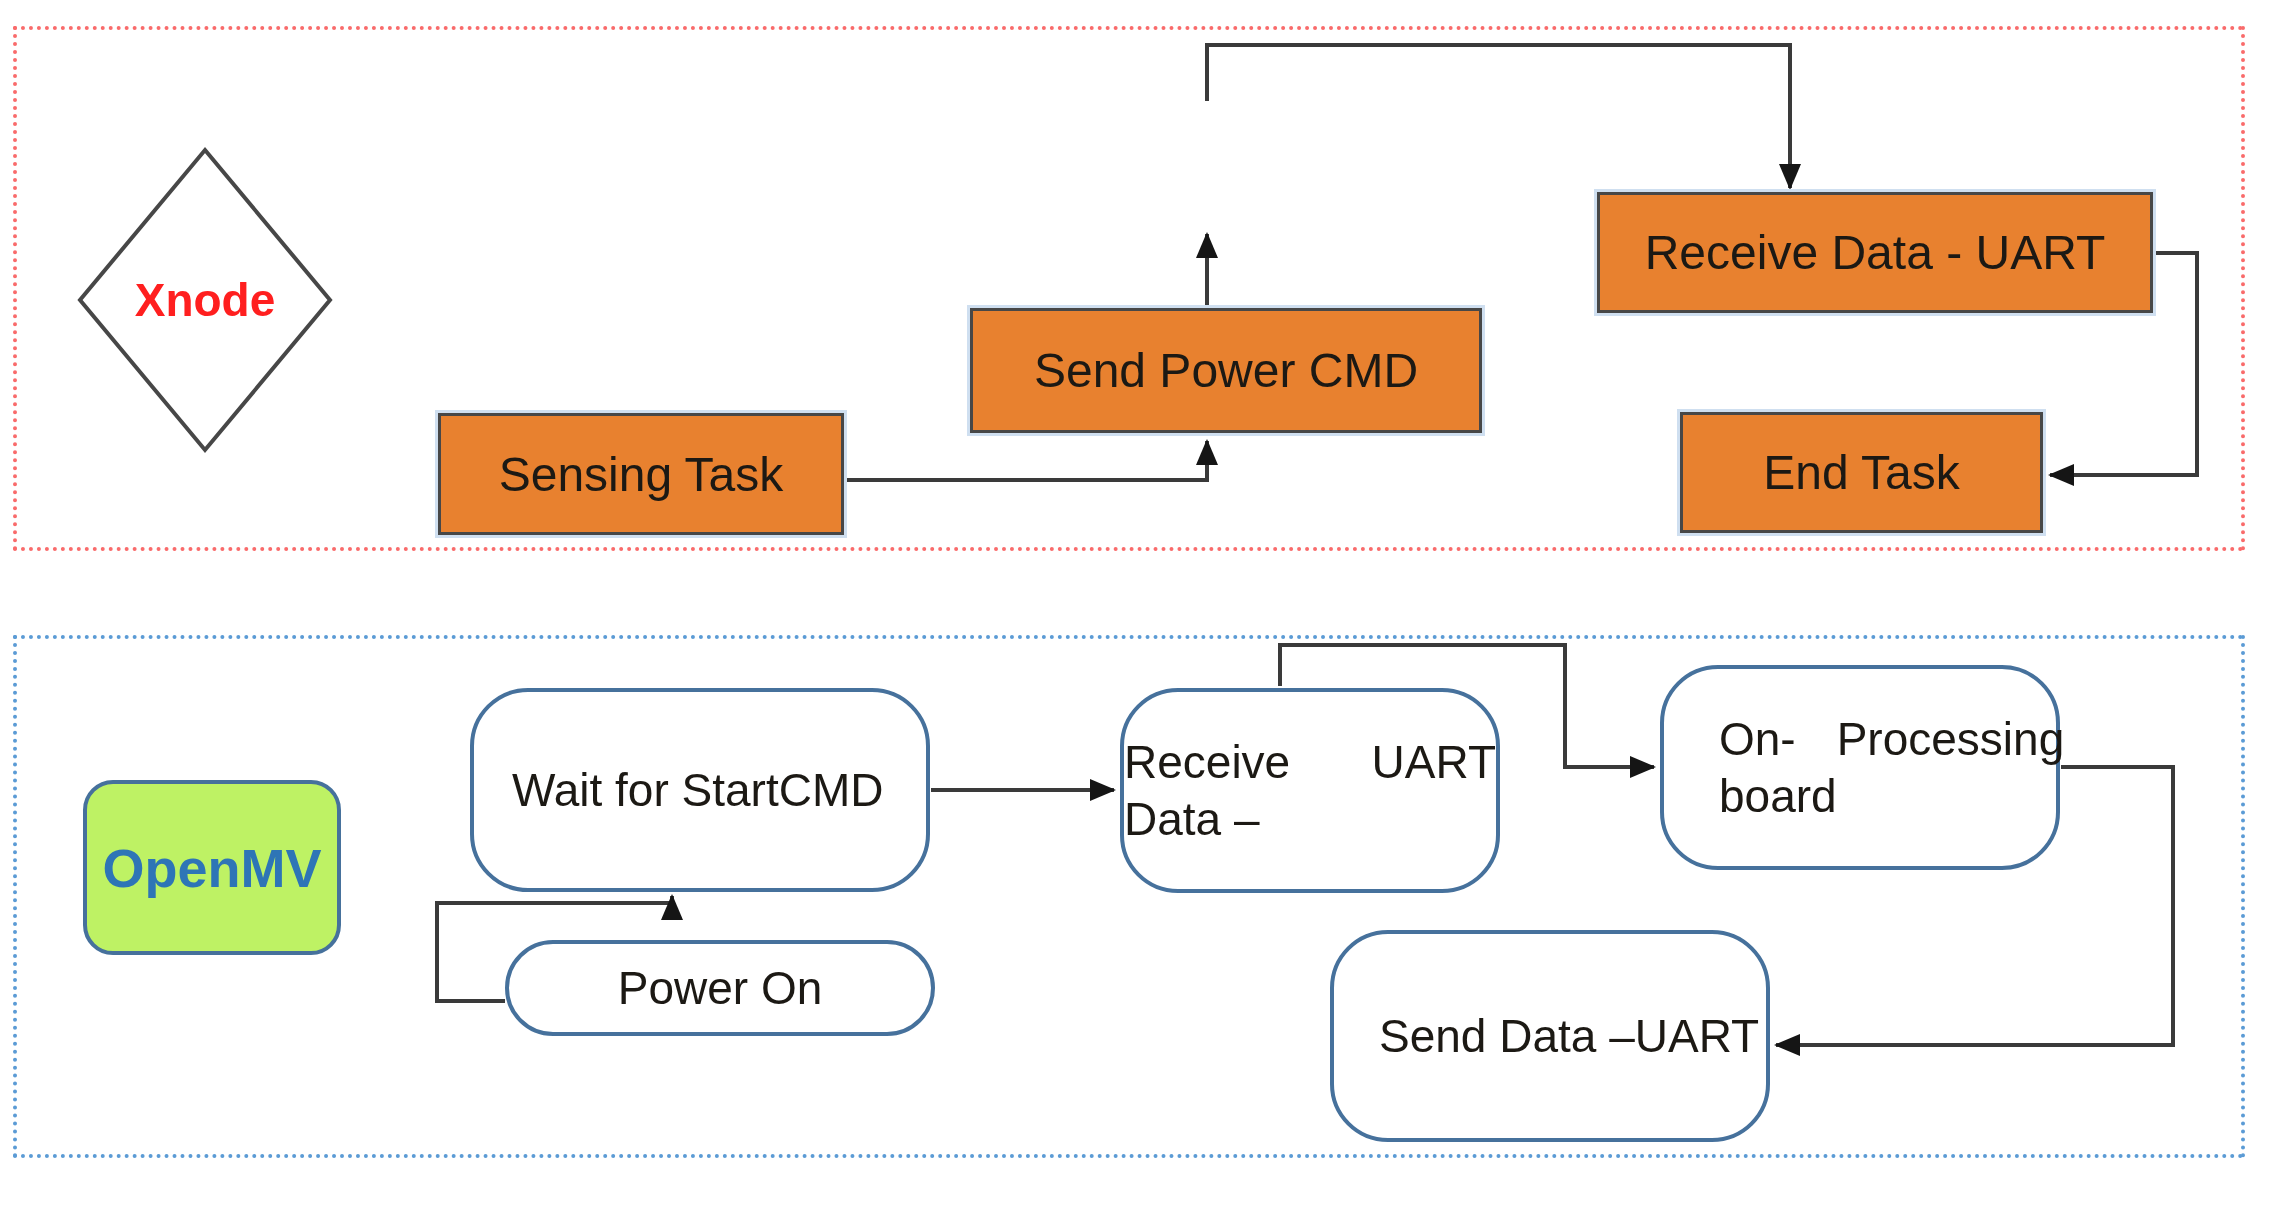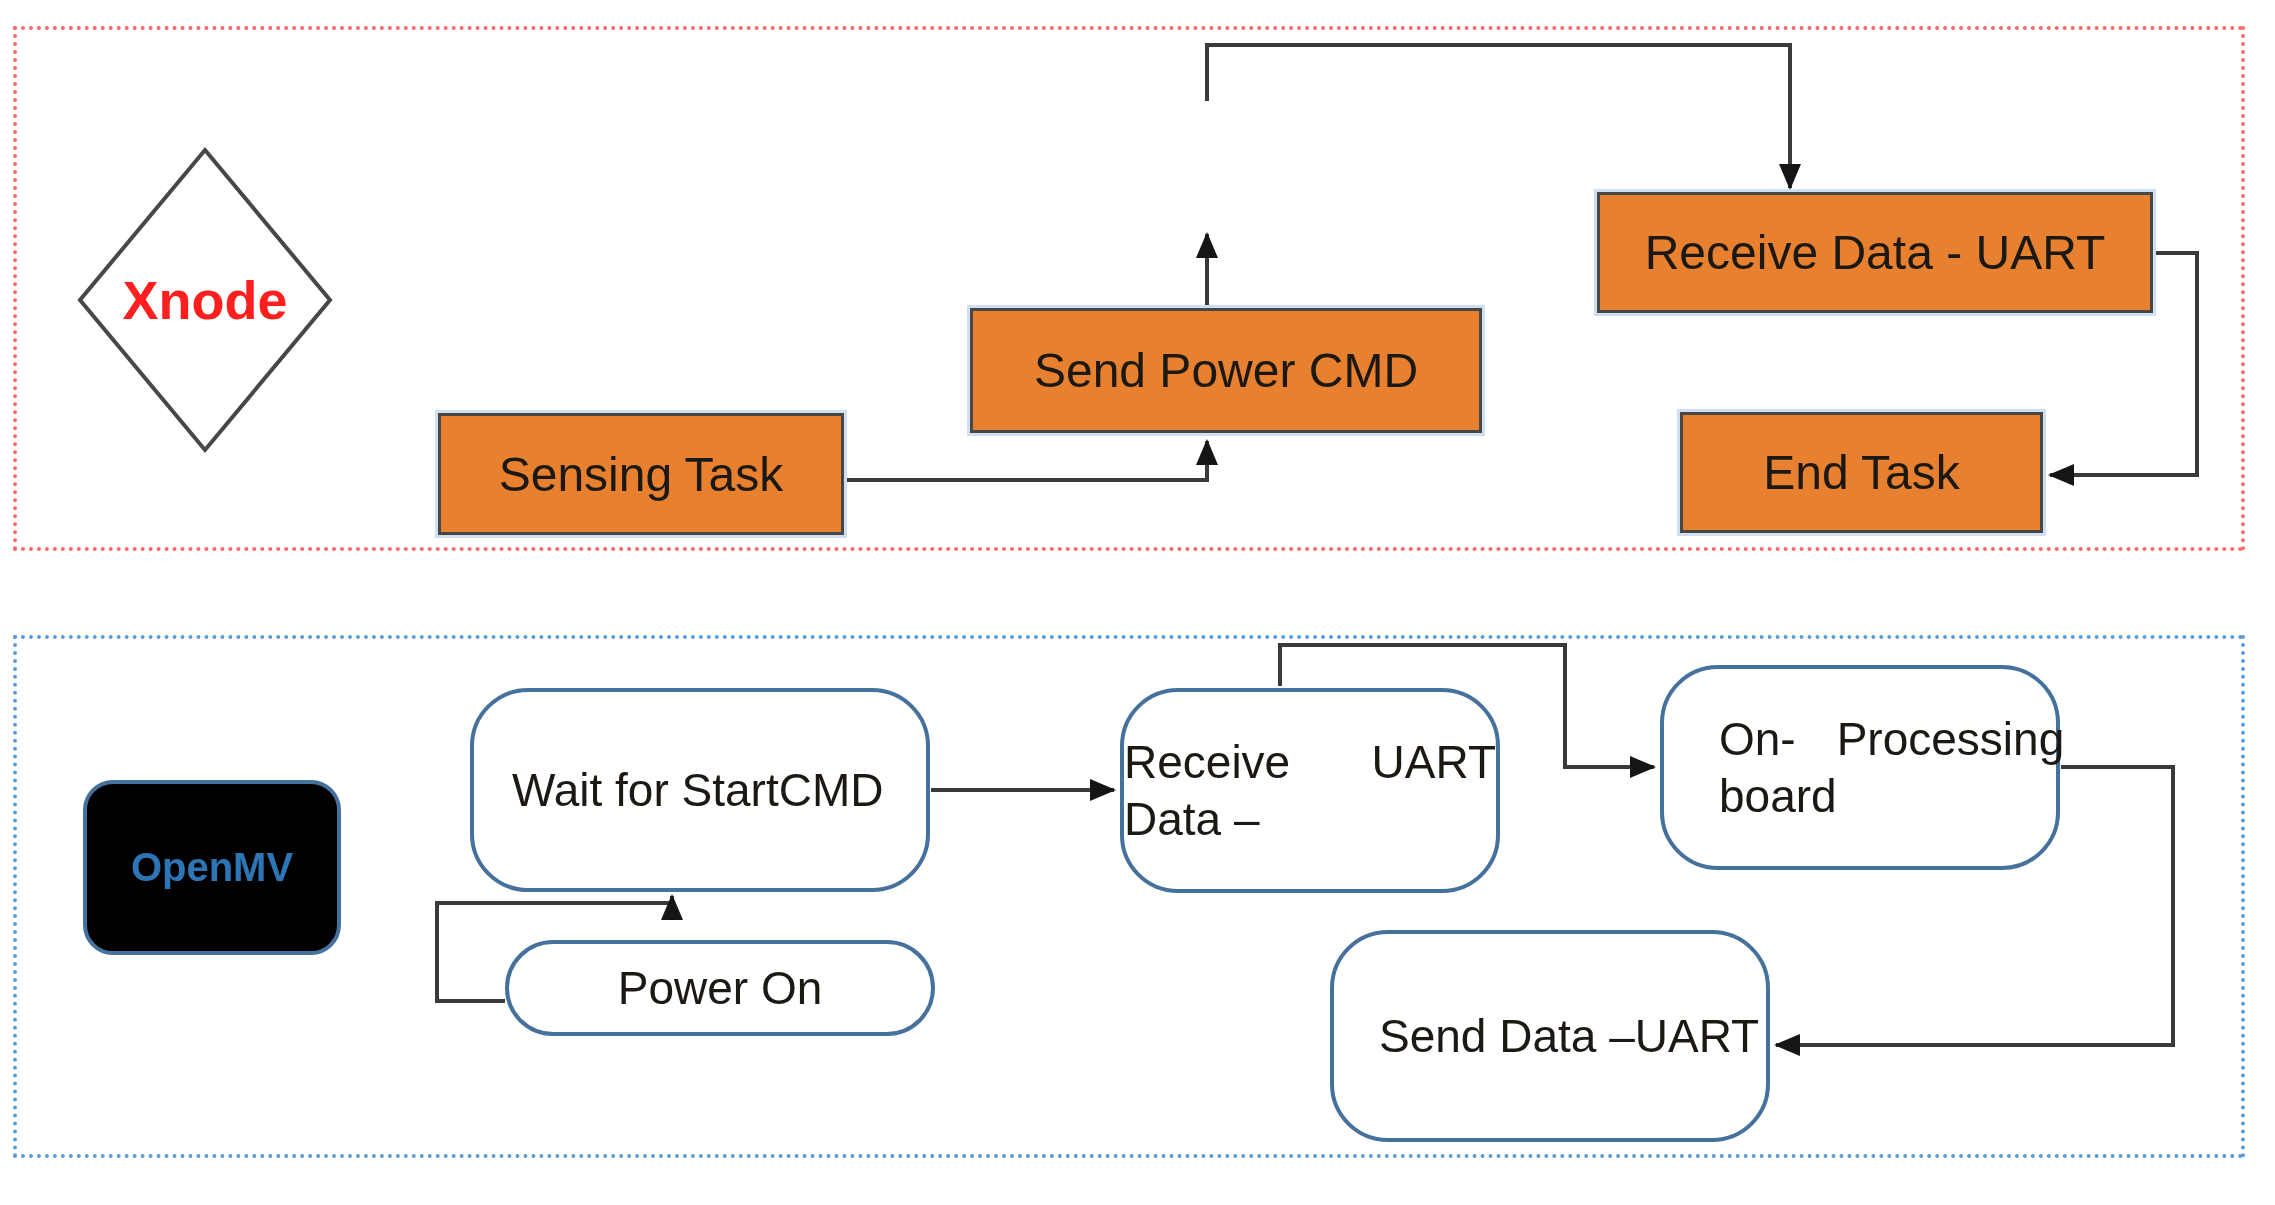--- a/index.html
+++ b/index.html
@@ -23,27 +23,27 @@
     box-shadow:0 0 0 3px var(--halo-blue);
     color:var(--text-dark); font-size:48px; text-align:center; letter-spacing:0px;
   }
   .rounded{
     background:#ffffff; border:4px solid var(--rounded-border);
     color:var(--text-dark); font-size:46px;
   }
   .rounded .lines{display:flex; flex-direction:row; line-height:57px;}
   .diamond-label{
     position:absolute; z-index:2; color:var(--xnode-red); font-weight:bold;
-    font-size:54px; display:flex; align-items:center; justify-content:center;
+    font-size:46px; display:flex; align-items:center; justify-content:center;
   }
   .openmv-label-box{
     position:absolute; z-index:2; box-sizing:border-box;
-    background:#000000; border:4px solid var(--rounded-border); border-radius:30px;
+    background:#bef264; border:4px solid var(--rounded-border); border-radius:30px;
     display:flex; align-items:center; justify-content:center;
-    color:var(--openmv-blue); font-weight:bold; font-size:40px;
+    color:var(--openmv-blue); font-weight:bold; font-size:54px;
   }
   
   #n-sensing{left:438px; top:413px; width:406px; height:122px;}
   #n-senddata{left:970px; top:103px; width:512px; height:125px;}
   #n-sendstart{left:970px; top:308px; width:512px; height:125px;}
   #n-receive{left:1597px; top:192px; width:556px; height:121px;}
   #n-endtask{left:1680px; top:412px; width:363px; height:121px;}
   #n-xnode{left:80px; top:150px; width:250px; height:300px;}
   #n-openmv{left:83px; top:780px; width:258px; height:175px;}
   #n-wait{left:470px; top:688px; width:460px; height:204px; border-radius:58px;}

